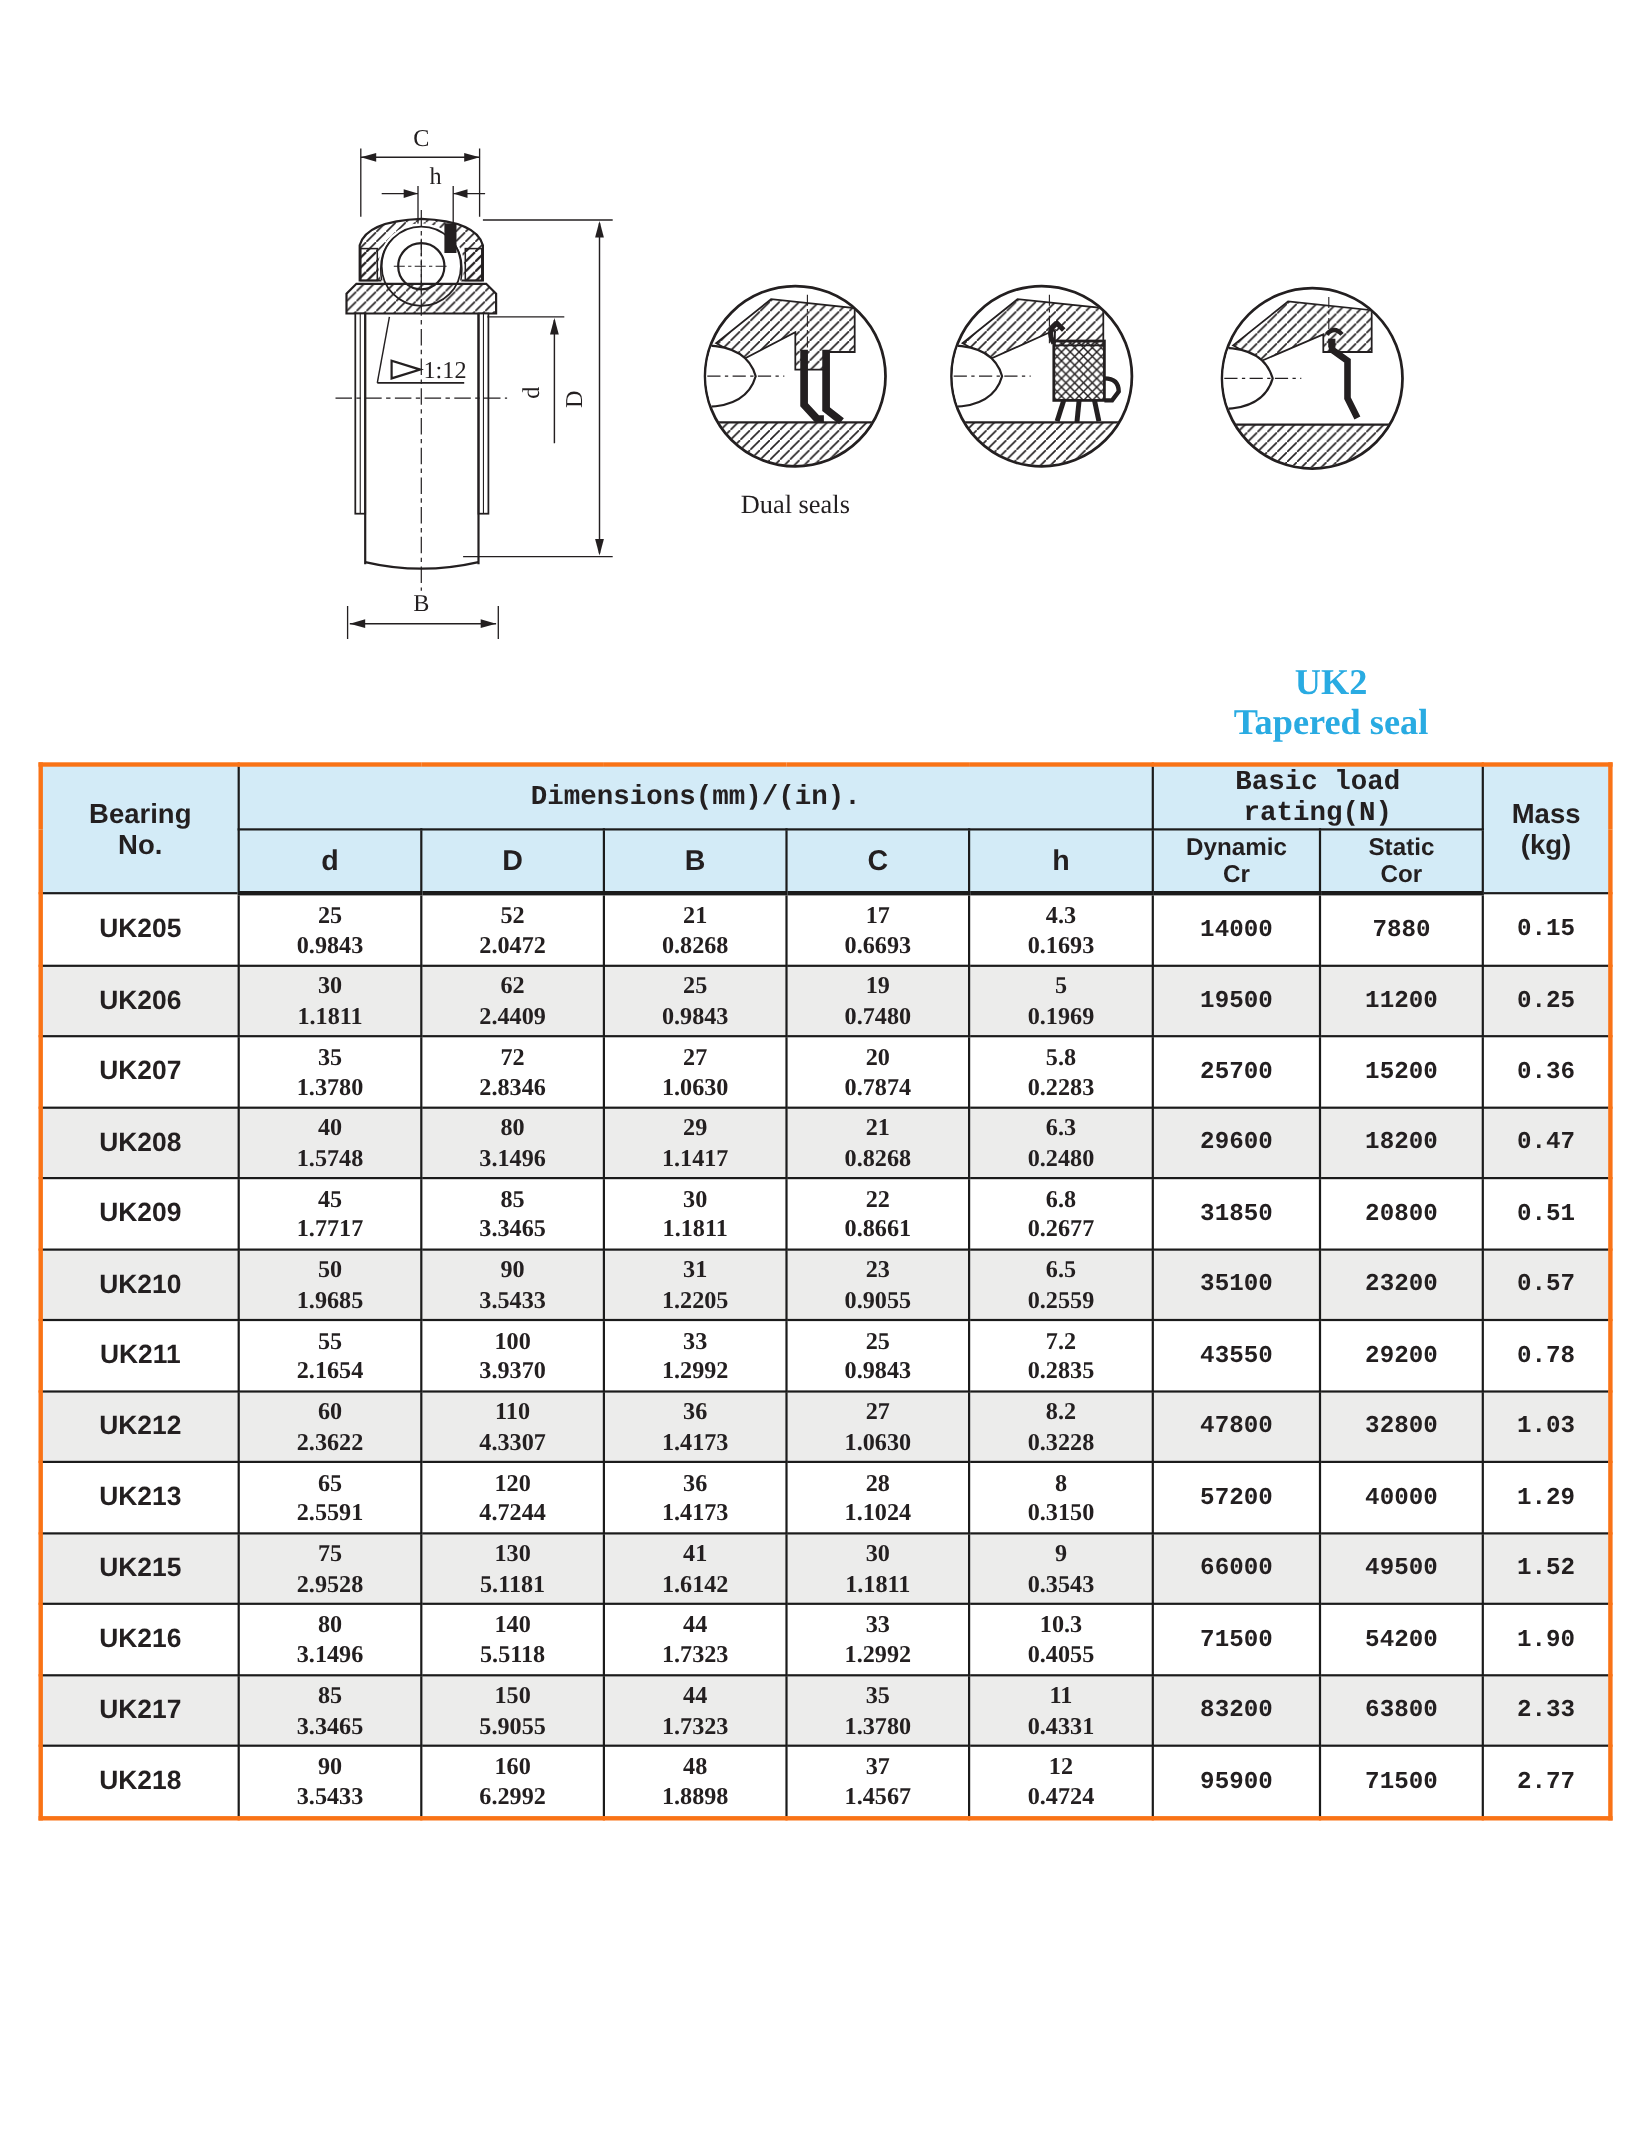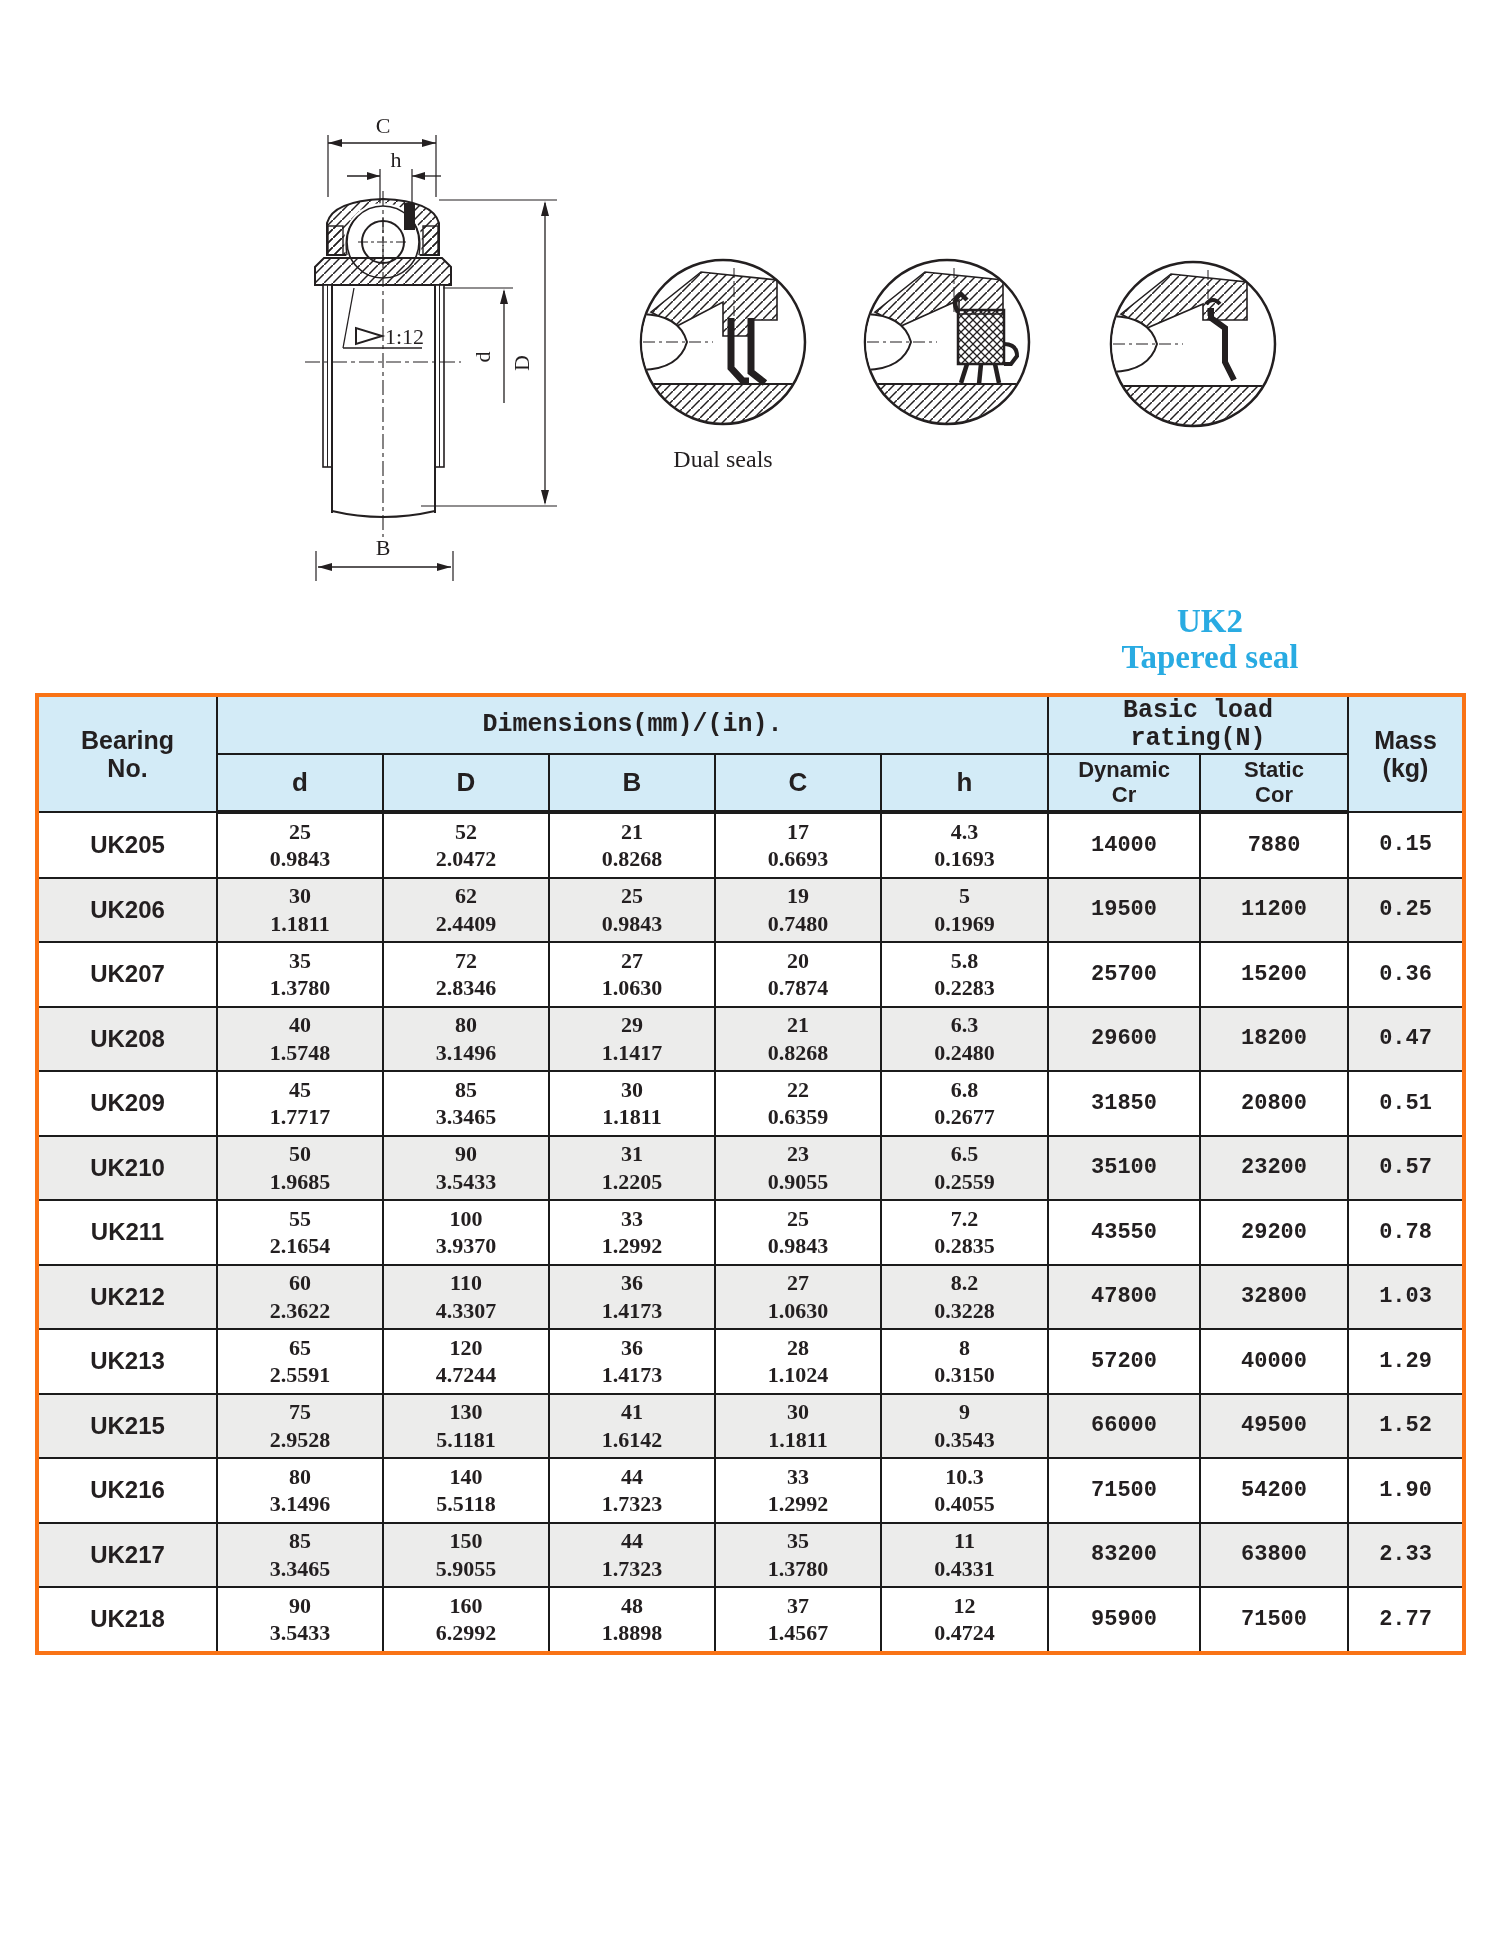--- a/index.html
+++ b/index.html
@@ -333,21 +333,21 @@
           <td class="c-dim">
             <div>85</div>
             <div>3.3465</div>
           </td>
           <td class="c-dim">
             <div>30</div>
             <div>1.1811</div>
           </td>
           <td class="c-dim">
             <div>22</div>
-            <div>0.6359</div>
+            <div>0.8661</div>
           </td>
           <td class="c-dim">
             <div>6.8</div>
             <div>0.2677</div>
           </td>
           <td class="c-load">31850</td>
           <td class="c-load">20800</td>
           <td class="c-mass">0.51</td>
         </tr>
         <tr>

